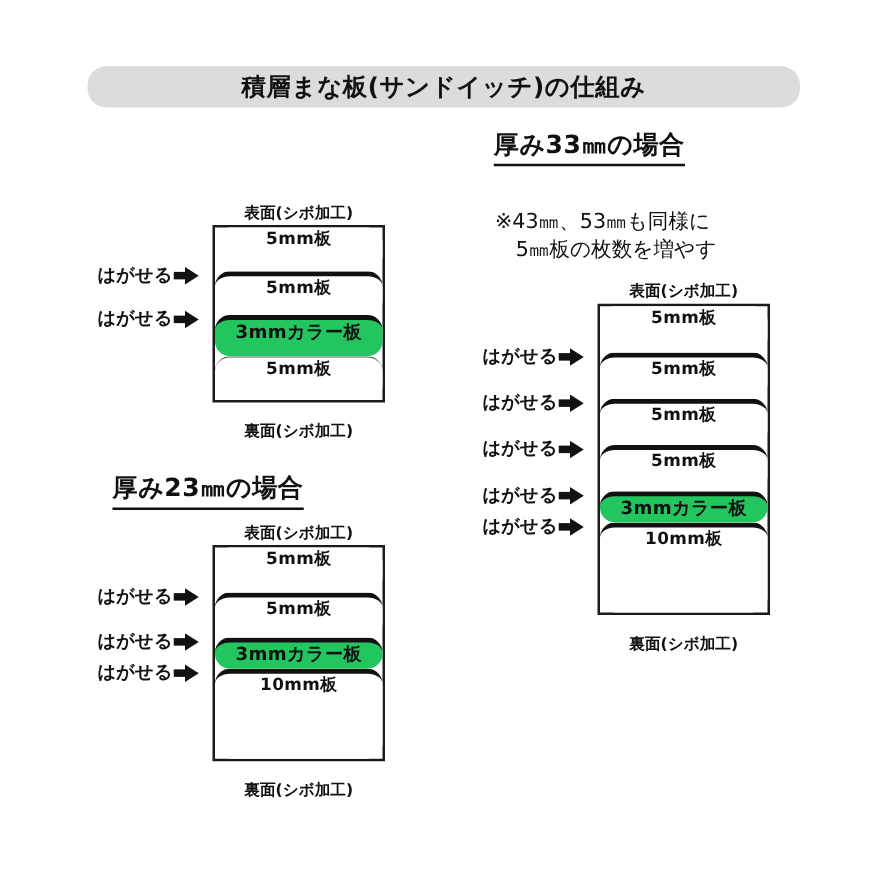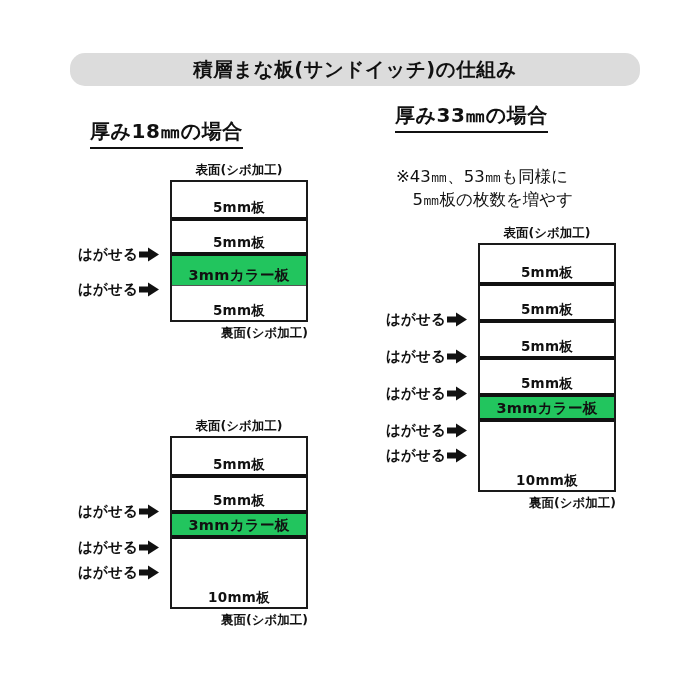--- a/index.html
+++ b/index.html
@@ -76,35 +76,36 @@
   }
   .face-label {
     font-size: 12.5px;
     font-weight: 600;
     color: #111111;
     text-align: center;
     white-space: nowrap;
     line-height: 1.1;
   }
   .face-label.top { margin-bottom: 3px; }
-  .face-label.bottom { margin-top: 4px; text-align: right; }
+  .face-label.bottom { margin-top: 16px; }
 
   .stack-box {
     border: 2px solid #1a1a1a;
     background: #ffffff;
     box-sizing: border-box;
     position: relative;
   }
   .layer {
     box-sizing: border-box;
     display: flex;
-    align-items: flex-end;
+    align-items: flex-start;
     justify-content: center;
     background: #ffffff;
     position: relative;
+    border-radius: 12px;
   }
   .layer-label {
     font-size: 13.5px;
     font-weight: 600;
     color: #111111;
     white-space: nowrap;
     letter-spacing: 0.3px;
   }
   .layer.color-board {
     background: #22c55e;
@@ -116,21 +117,20 @@
   .sep-thick { border-top: 4px solid #111111; }
   .sep-thin  { border-top: 1.5px solid #555555; }
 
   
   .peel {
     position: absolute;
     display: flex;
     align-items: center;
     white-space: nowrap;
     transform: translateY(-50%);
-    margin-top: 34px;
   }
   .peel-text {
     font-size: 14.5px;
     font-weight: 700;
     color: #111111;
     letter-spacing: 0.2px;
   }
   .peel-arrow {
     display: inline-block;
     margin-left: 1px;
@@ -163,41 +163,41 @@
 </style>
 </head>
 <body>
 
 <div id="page">
 
   <div class="title-banner">
     <span class="title-text">積層まな板(サンドイッチ)の仕組み</span>
   </div>
 
-  <div class="section-heading" id="heading-18">厚み18㎜の場合</div>
 
   <div class="stack" id="stack-18" style="left:170px; top:163px; width:138px;">
     <div class="face-label top">表面(シボ加工)</div>
     <div class="stack-box" id="box-18">
         <div class="layer" style="height: 35px;">
           <span class="layer-label">5mm板</span>
         </div>
         <div class="layer sep-thick" style="height: 35px;">
           <span class="layer-label">5mm板</span>
         </div>
         <div class="layer color-board sep-thick" style="height: 33px;">
           <span class="layer-label">3mmカラー板</span>
         </div>
         <div class="layer sep-thin" style="height: 35px;">
           <span class="layer-label">5mm板</span>
         </div>
       </div>
     <div class="face-label bottom">裏面(シボ加工)</div>
   </div>
 
+  <div class="section-heading" id="heading-23">厚み23㎜の場合</div>
 
   <div class="stack" id="stack-23" style="left:170px; top:419px; width:138px;">
     <div class="face-label top">表面(シボ加工)</div>
     <div class="stack-box" id="box-23">
         <div class="layer" style="height: 36px;">
           <span class="layer-label">5mm板</span>
         </div>
         <div class="layer sep-thick" style="height: 36px;">
           <span class="layer-label">5mm板</span>
         </div>

